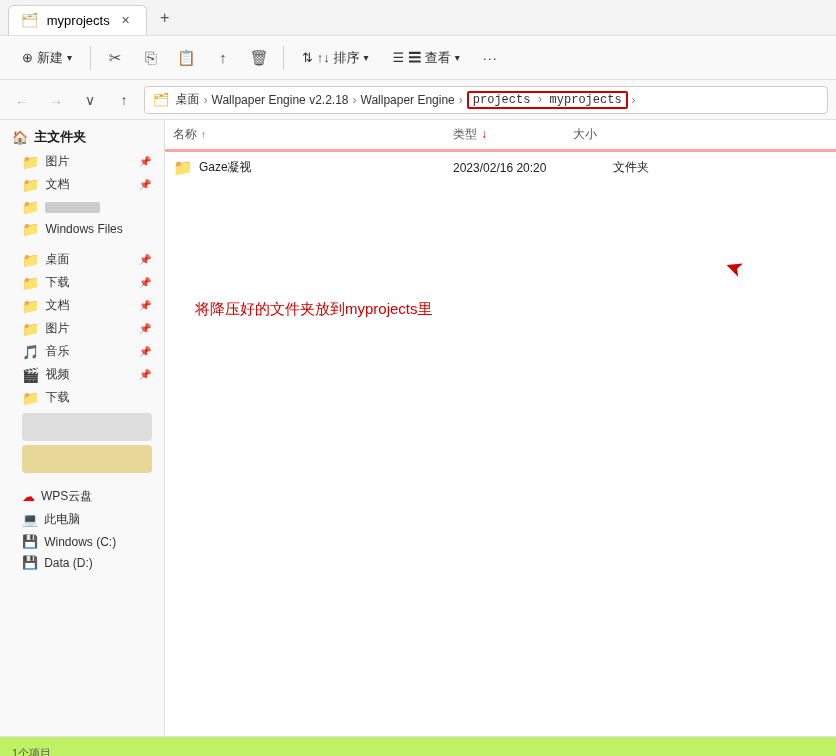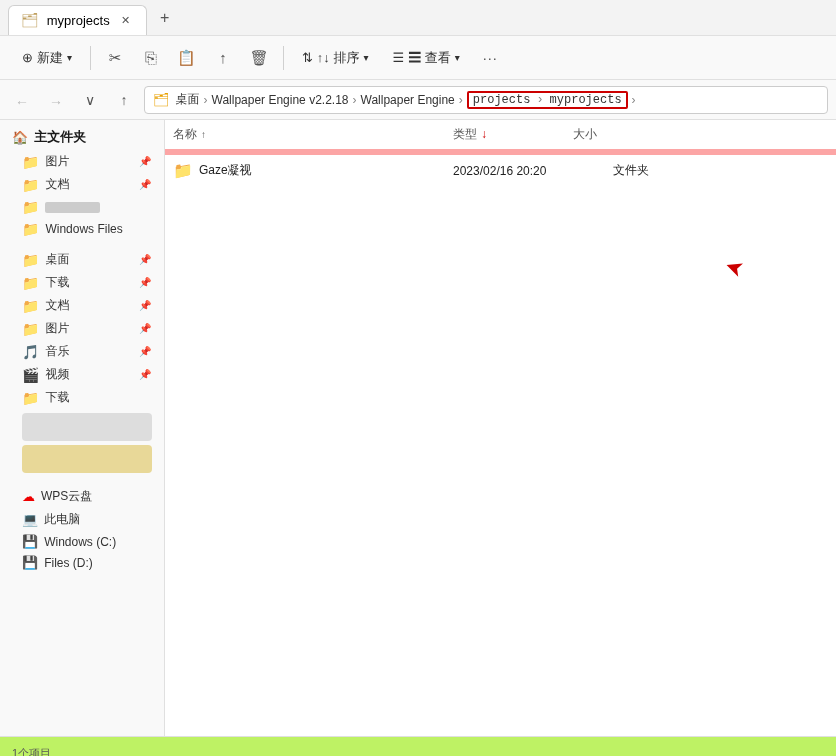--- a/index.html
+++ b/index.html
@@ -186,21 +186,21 @@
     .file-area {
       flex: 1;
       background: #ffffff;
       overflow: auto;
       position: relative;
     }
     .file-header {
       display: flex;
       align-items: center;
       padding: 4px 0;
-      border-bottom: 6px solid #fca5a5;
+      border-bottom: 3px solid #fca5a5;
       position: sticky;
       top: 0;
       background: #fff;
       z-index: 2;
       font-family: Liberation Serif, serif;
     }
     .file-header-col {
       font-size: 12px;
       color: #555;
       padding: 2px 8px;
@@ -389,21 +389,21 @@
     <div class="sidebar-item">
       <span class="pc-icon">💻</span>
       <span>此电脑</span>
     </div>
     <div class="sidebar-item">
       <span class="drive-icon">💾</span>
       <span>Windows (C:)</span>
     </div>
     <div class="sidebar-item">
       <span class="drive-icon">💾</span>
-      <span>Files (D:)</span>
+      <span>Data (D:)</span>
     </div>
   </div>
 
   <div class="file-area">
 
     <div class="file-header">
       <div class="file-header-col col-name">
         <span>名称</span>
         <span style="font-size:10px;">↑</span>
       </div>
@@ -420,18 +420,21 @@
       <div class="file-col col-name" style="display:flex;align-items:center;gap:6px;">
         <span style="color:#e8a000;font-size:16px;">📁</span>
         <span>Gaze凝视</span>
       </div>
       <div class="file-col col-date">2023/02/16 20:20</div>
       <div class="file-col col-type">文件夹</div>
       <div class="file-col col-size"></div>
     </div>
 
     <div style="position:absolute;top:135px;left:560px;color:#cc0000;font-size:22px;transform:rotate(200deg);">➤</div>
+    <div class="annotation-text">
+      <span>将降压好的文件夹放到myprojects里</span>
+    </div>
   </div>
 </div>
 
 <div class="status-bar">
   <span>1个项目</span>
 </div>
 
 </body></html>

